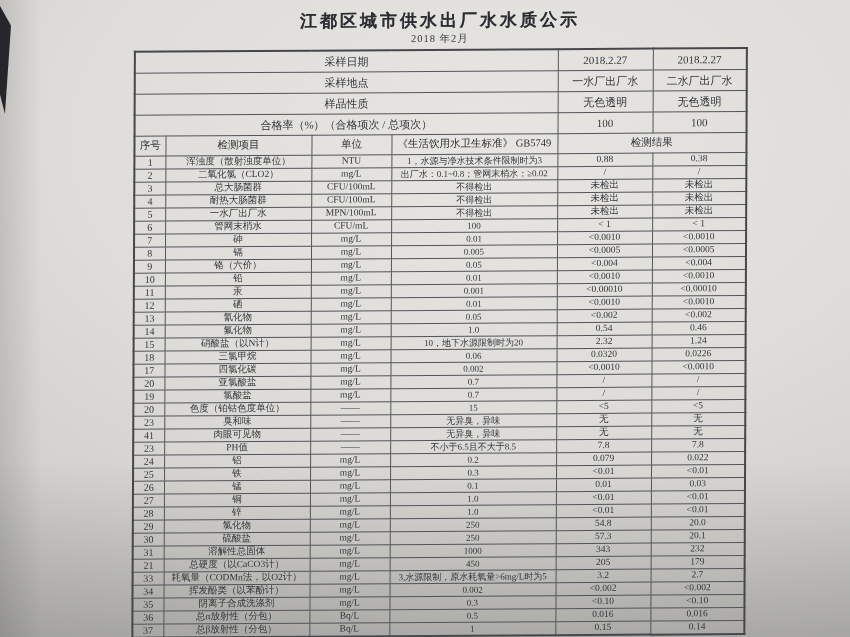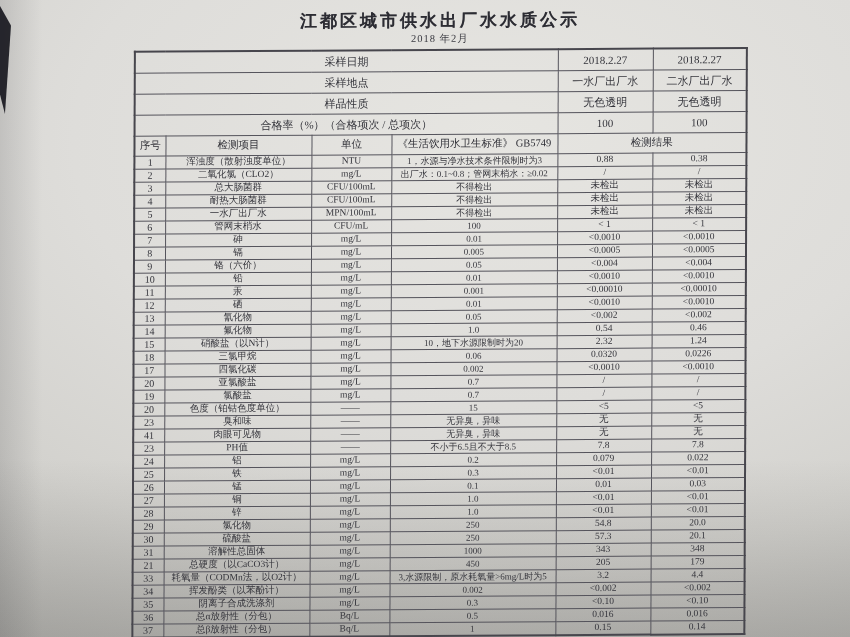--- a/index.html
+++ b/index.html
@@ -344,37 +344,37 @@
             <td>250</td>
             <td>57.3</td>
             <td>20.1</td>
           </tr>
           <tr>
             <td>31</td>
             <td>溶解性总固体</td>
             <td>mg/L</td>
             <td>1000</td>
             <td>343</td>
-            <td>348</td>
+            <td>232</td>
           </tr>
           <tr>
             <td>21</td>
             <td>总硬度（以CaCO3计）</td>
             <td>mg/L</td>
             <td>450</td>
             <td>205</td>
             <td>179</td>
           </tr>
           <tr>
             <td>33</td>
             <td>耗氧量（CODMn法，以O2计）</td>
             <td>mg/L</td>
             <td>3,水源限制，原水耗氧量&gt;6mg/L时为5</td>
             <td>3.2</td>
-            <td>4.4</td>
+            <td>2.7</td>
           </tr>
           <tr>
             <td>34</td>
             <td>挥发酚类（以苯酚计）</td>
             <td>mg/L</td>
             <td>0.002</td>
             <td>&lt;0.002</td>
             <td>&lt;0.002</td>
           </tr>
           <tr>

